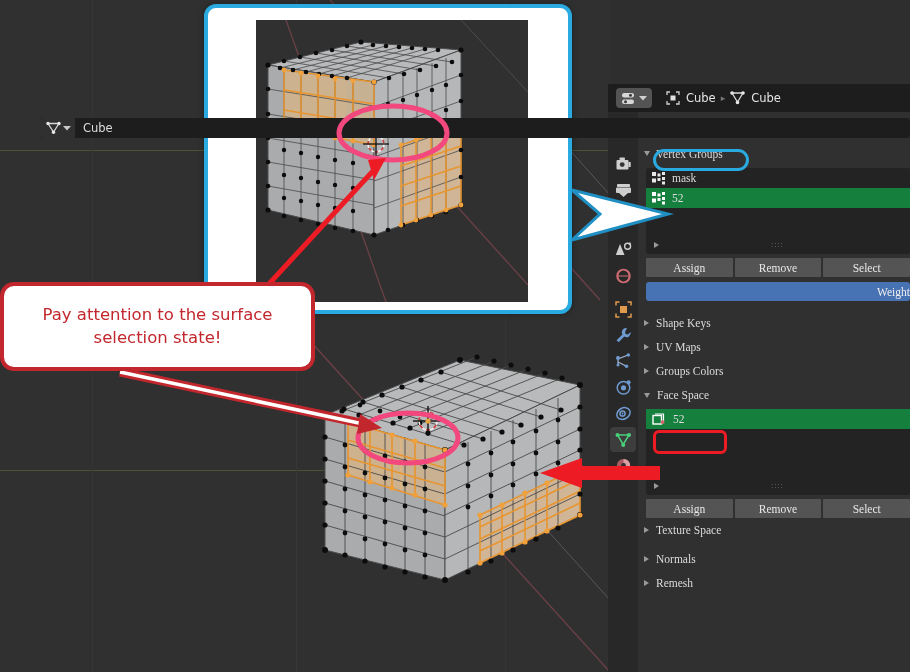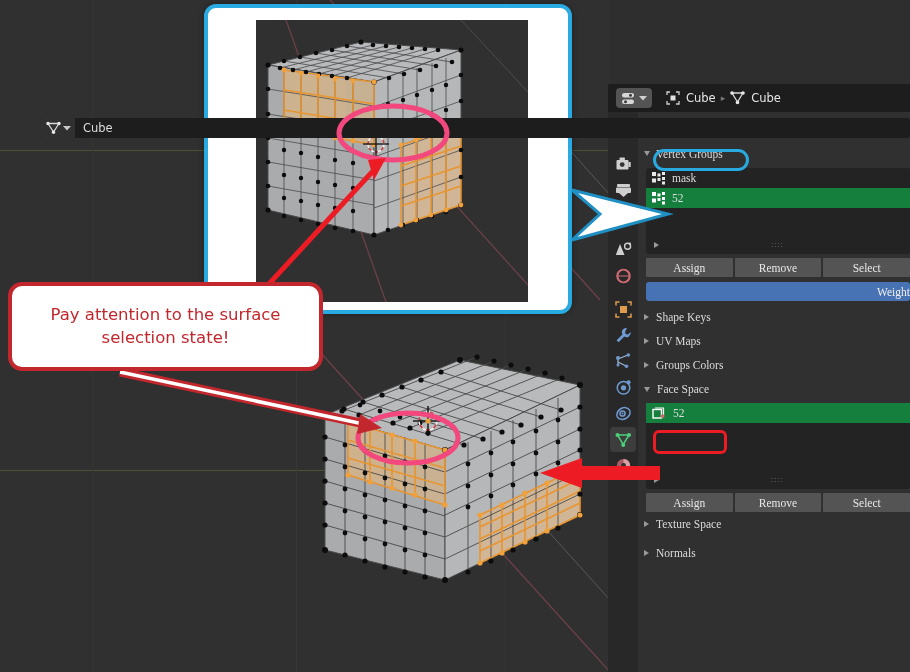--- a/index.html
+++ b/index.html
@@ -139,21 +139,21 @@
     border-radius: 12px;
     box-shadow: 0 0 6px rgba(0,0,0,.35);
     overflow: visible;
   }
   .inset-img {
     position: absolute; left: 48px; top: 12px; width: 272px; height: 282px;
     background: #303030; overflow: hidden;
   }
 
   .callout-box {
-    position: absolute; left: 8px; top: 282px;
+    position: absolute; left: 0; top: 282px;
     width: 315px; height: 89px;
     background: #ffffff;
     border: 4px solid #c1272d;
     border-radius: 14px;
     display: flex; align-items: center; justify-content: center;
     text-align: center;
     color: #c1272d; font-size: 16.5px; line-height: 1.35;
     padding: 0 16px;
     z-index: 40;
   }
@@ -816,21 +816,21 @@
       <div class="btn-row" style="margin:4px 0 0 8px; width:264px;">
         <div class="btn">Assign</div>
         <div class="btn">Remove</div>
         <div class="btn">Select</div>
       </div>
 
       <div class="slider-weight" style="margin:5px 0 0 8px; width:264px;justify-content:flex-end;">
         <span>Weight</span>
       </div>
 
-      <div class="sub-panel" style="margin-top:4px;">
+      <div class="sub-panel" style="margin-top:10px;">
         <span class="tri tri-right"></span>
         <span>Shape Keys</span>
       </div>
       <div class="sub-panel">
         <span class="tri tri-right"></span>
         <span>UV Maps</span>
       </div>
       <div class="sub-panel">
         <span class="tri tri-right"></span>
         <span>Groups Colors</span>
@@ -862,20 +862,24 @@
         <div class="btn">Select</div>
       </div>
 
       <div class="sub-panel">
         <span class="tri tri-right"></span>
         <span>Texture Space</span>
       </div>
       <div class="sub-panel" style="margin-top:5px;">
         <span class="tri tri-right"></span>
         <span>Normals</span>
+      </div>
+      <div class="sub-panel">
+        <span class="tri tri-right"></span>
+        <span>Remesh</span>
       </div>
 
     </div>
   </div>
 
   <div class="obj-name-row">
     <div class="name-id-block">
       <svg width="15" height="14" viewBox="0 0 15 14">
         <polygon points="2,2.5 13,2.5 7.5,11" fill="none" stroke="#d8d8d8" stroke-width="1.3"></polygon>
         <circle cx="2" cy="2.5" r="1.7" fill="#e8e8e8"></circle>

